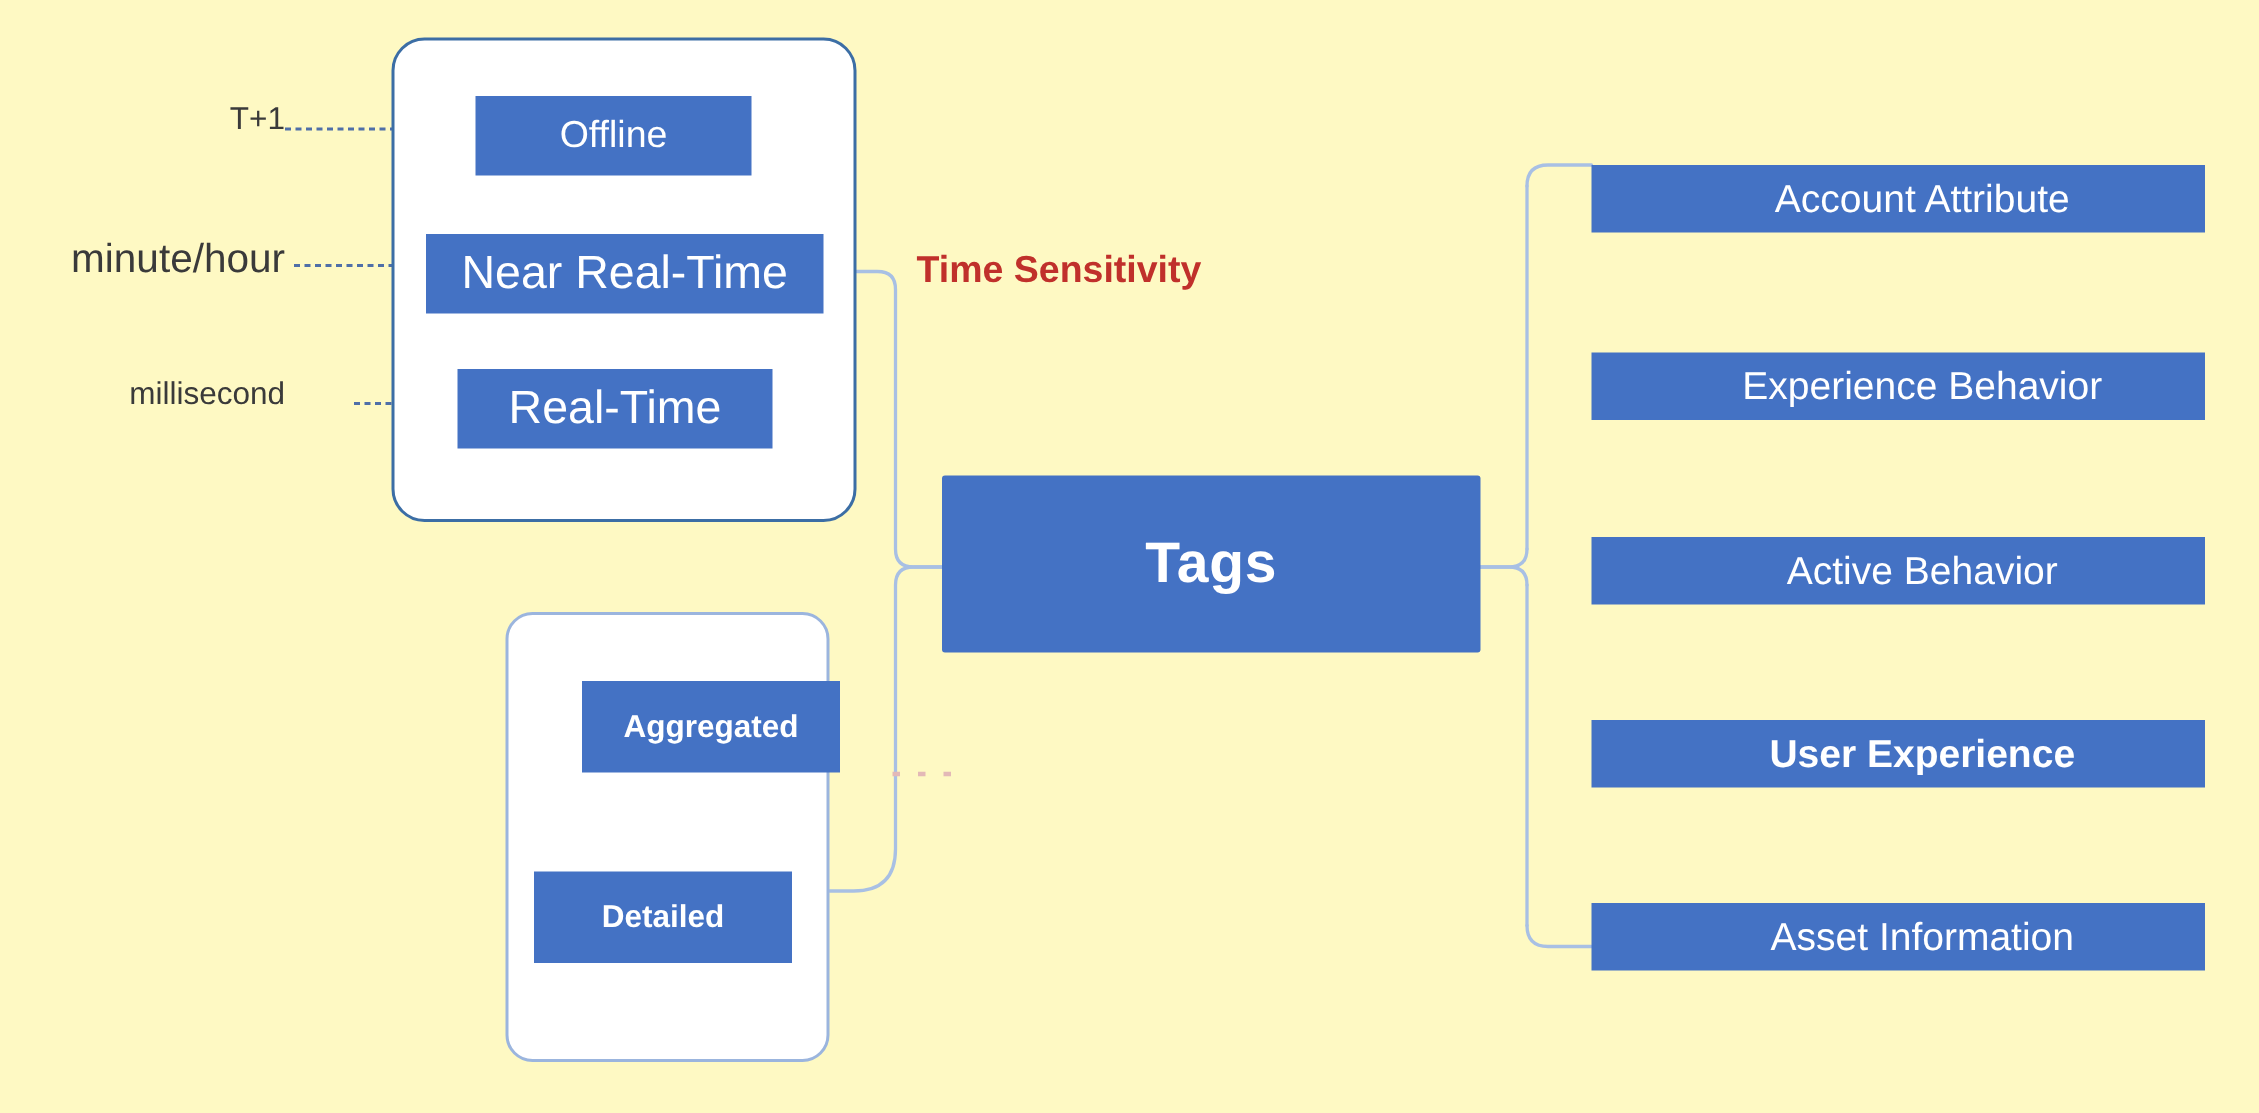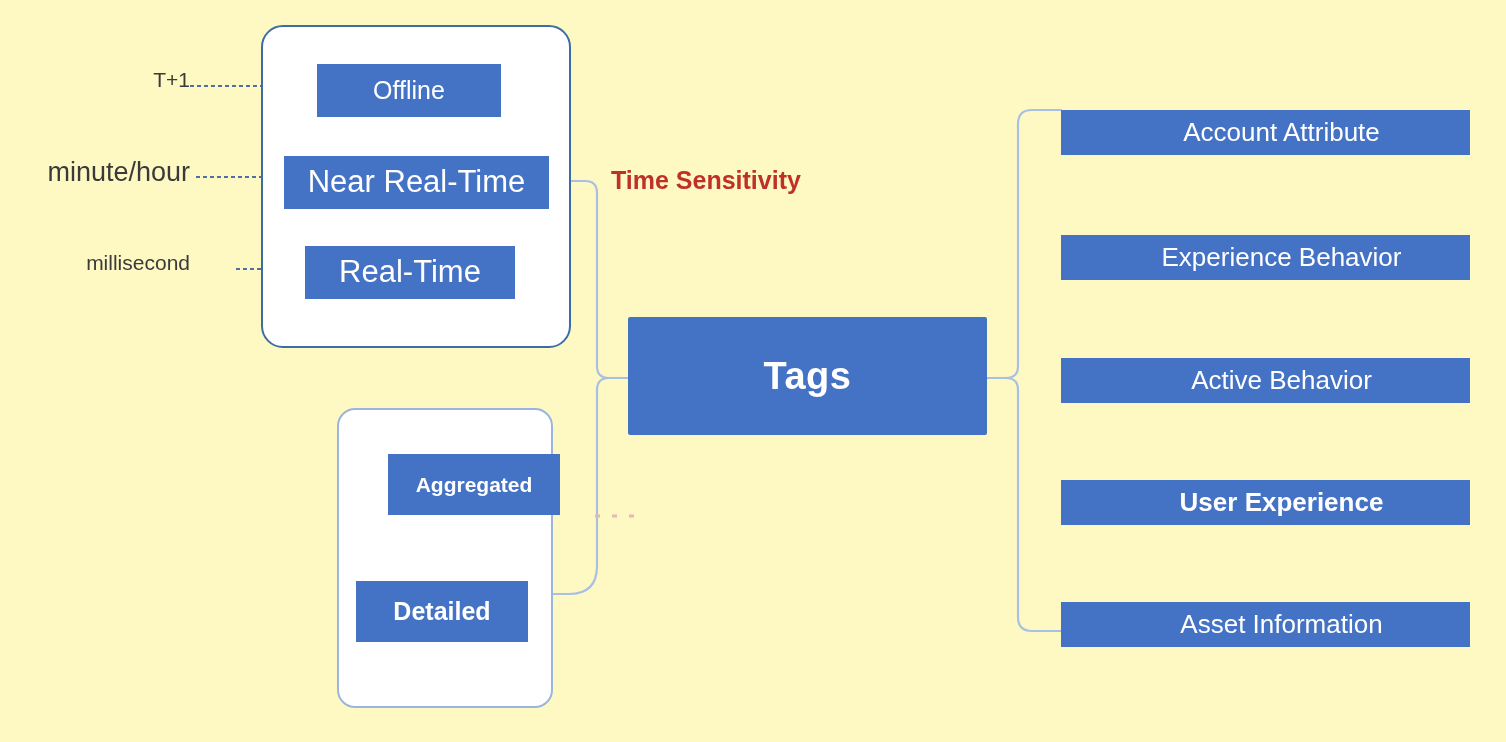--- a/index.html
+++ b/index.html
@@ -82,21 +82,21 @@
 
   
   #chip-aggregated {
     left: 356px;  top: 454px; width: 172px; height: 61px;
     font-size: 21px;
     font-weight: bold;
     margin-left: 32px;
   }
   #chip-detailed {
     left: 356px;  top: 581px; width: 172px; height: 61px;
-    font-size: 25px;
+    font-size: 21px;
     font-weight: bold;
   }
 
   
   #tags-node {
     position: absolute;
     left: 628px;
     top: 317px;
     width: 359px;
     height: 118px;

